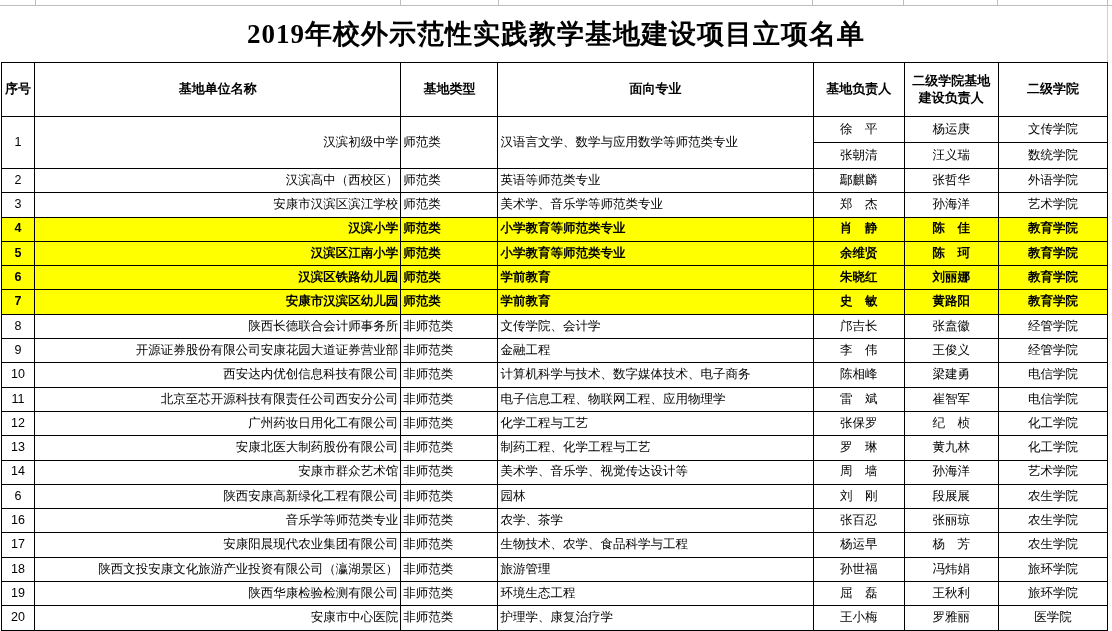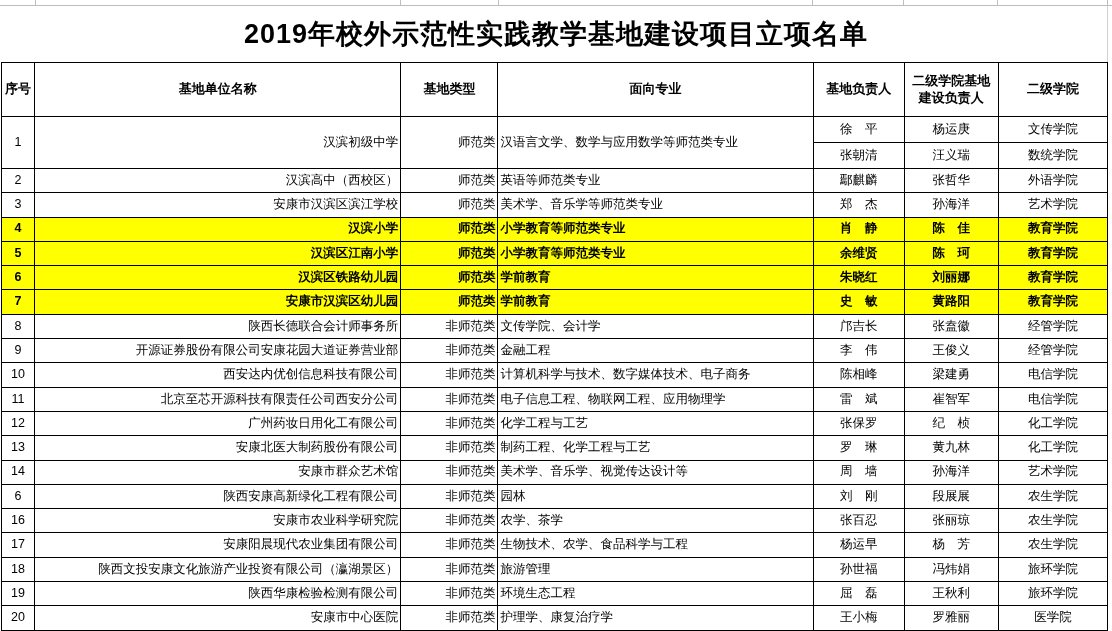--- a/index.html
+++ b/index.html
@@ -10,41 +10,41 @@
   }
   
   .grid-strip{position:relative;height:5px;width:1112px;border-bottom:1px solid #bdbdbd;}
   .grid-strip .vtick{position:absolute;top:0;width:1px;height:5px;background:#bdbdbd;}
   
   .right-gridline{position:absolute;top:0;left:1107px;width:1px;height:62px;background:#d0d0d0;}
   
   .title-band{height:56px;display:flex;align-items:center;justify-content:center;}
   .title-band h1{
     margin:0;font-size:27px;font-weight:bold;letter-spacing:1px;
-    font-family:Liberation Sans, sans-serif;
+    font-family:Liberation Serif, serif;
   }
   
   table.base-table{
     border-collapse:collapse;table-layout:fixed;
     margin-left:1px;width:1107px;
   }
   .base-table th,.base-table td{
     border:1px solid #000;overflow:hidden;
     font-size:12.5px;line-height:1.25;
     padding:0 2px;background:#fff;
   }
   .base-table thead th{
     height:53px;font-size:13px;font-weight:bold;text-align:center;vertical-align:middle;
   }
   .base-table td{vertical-align:middle;}
   tr.normal{height:24.3px;}
   tr.sub{height:26px;}
   .c-no{text-align:center;}
   .c-unit{text-align:right;padding-left:5px;}
-  .c-type{text-align:right;}
+  .c-type{text-align:left;}
   .c-major{text-align:left;padding-left:5px;margin-top:20px;}
   .c-center{text-align:center;}
   tr.hl td{background:#ffff00;font-weight:bold;}
 </style>
 </head>
 <body>
 
 <div>
 
   <div class="right-gridline"></div>
@@ -220,21 +220,21 @@
           <td class="c-no">6</td>
           <td class="c-unit">陕西安康高新绿化工程有限公司</td>
           <td class="c-type">非师范类</td>
           <td class="c-major">园林</td>
           <td class="c-center">刘　刚</td>
           <td class="c-center">段展展</td>
           <td class="c-center">农生学院</td>
         </tr>
         <tr class="normal">
           <td class="c-no">16</td>
-          <td class="c-unit">安康市农业科学研究院</td>
+          <td class="c-unit">音乐学等师范类专业</td>
           <td class="c-type">非师范类</td>
           <td class="c-major">农学、茶学</td>
           <td class="c-center">张百忍</td>
           <td class="c-center">张丽琼</td>
           <td class="c-center">农生学院</td>
         </tr>
         <tr class="normal">
           <td class="c-no">17</td>
           <td class="c-unit">安康阳晨现代农业集团有限公司</td>
           <td class="c-type">非师范类</td>

